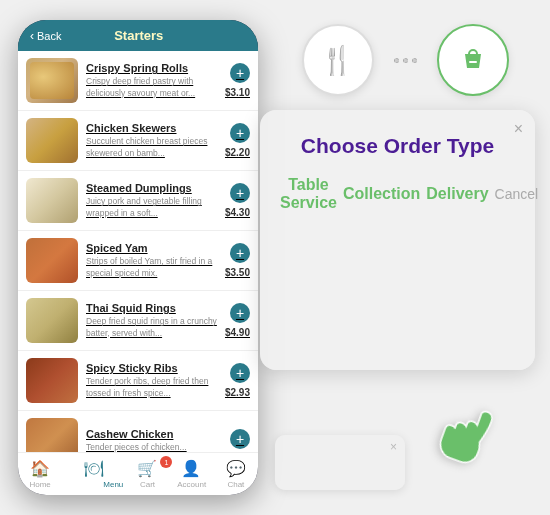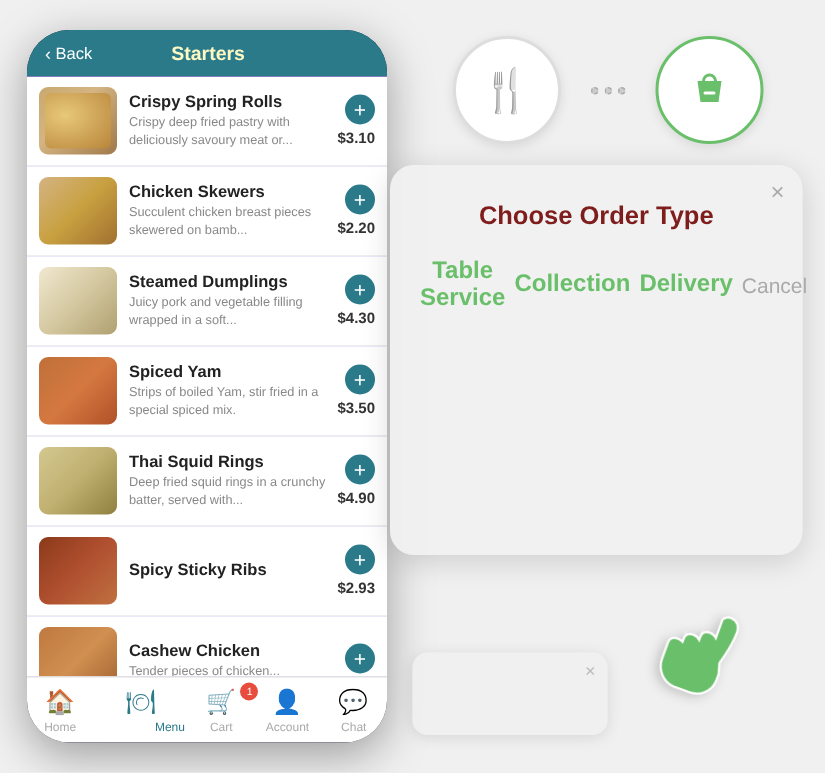--- a/index.html
+++ b/index.html
@@ -52,21 +52,22 @@
       color: #fef9c3;
       font-size: 13px;
       font-weight: 600;
       margin: 0 auto;
       padding-right: 30px;
     }
 
     .menu-list {
       flex: 1;
       overflow: hidden;
-      background: #8b5cf6;
+      background: #e5e5e5;
+      text-decoration: underline;
     }
 
     .menu-item {
       display: flex;
       align-items: center;
       padding: 7px 8px;
       border-bottom: 1px solid #eee;
       background: white;
       gap: 8px;
     }
@@ -296,23 +297,23 @@
     .modal-close {
       position: absolute;
       top: 10px;
       right: 12px;
       font-size: 16px;
       color: #aaa;
       cursor: pointer;
     }
 
     .modal-title {
-      font-size: 17px;
+      font-size: 21px;
       font-weight: 600;
-      color: #7f1d1d;
+      color: #4c1d95;
       text-align: center;
       margin-bottom: 18px;
       margin-top: 8px;
     }
 
     .order-options {
       display: flex;
       align-items: center;
       gap: 6px;
     }
@@ -450,20 +451,21 @@
       <div class="item-right">
         <div class="add-btn">+</div>
         <div class="item-price">$4.90</div>
       </div>
     </div>
 
     <div class="menu-item">
       <div class="menu-item-img item-img-ribs"></div>
       <div class="menu-item-info">
         <div class="item-name">Spicy Sticky Ribs</div>
+        <div class="item-desc">Tender pork ribs, deep fried then tossed in fresh spice...</div>
       </div>
       <div class="item-right">
         <div class="add-btn">+</div>
         <div class="item-price">$2.93</div>
       </div>
     </div>
 
     <div class="menu-item">
       <div class="menu-item-img item-img-cashew"></div>
       <div class="menu-item-info">

